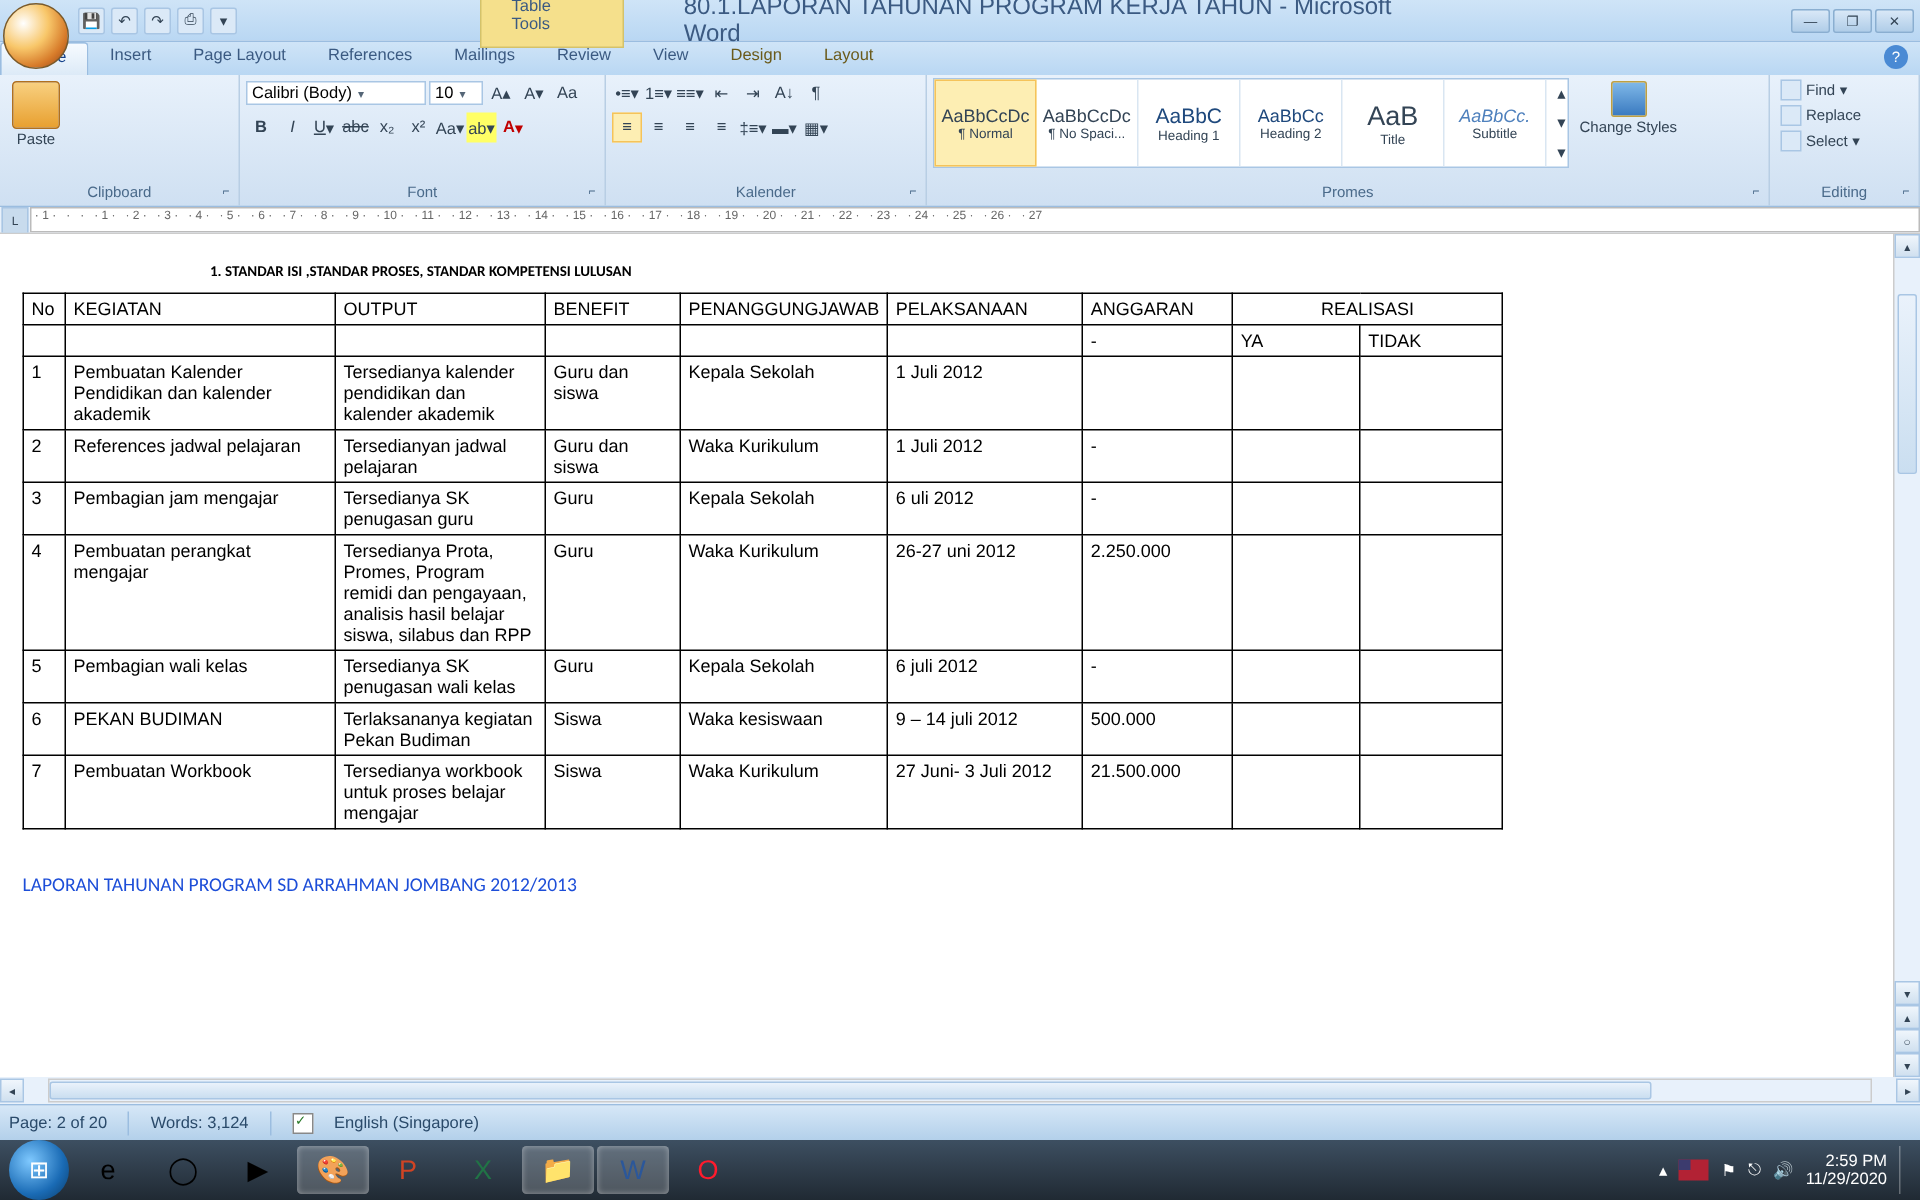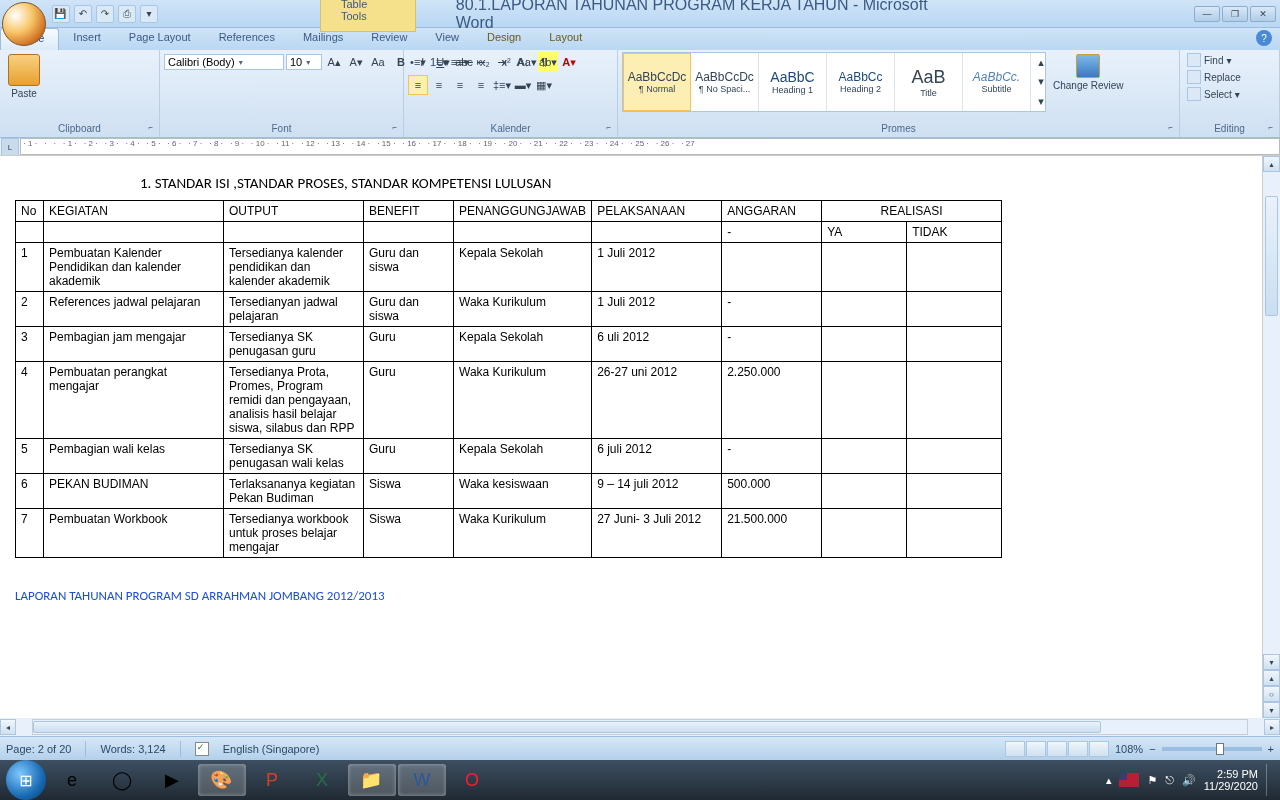--- a/index.html
+++ b/index.html
@@ -37,21 +37,21 @@
 .rb b{font-weight:bold}
 .styles-gallery{display:flex;gap:0;border:1px solid #a9c6e4;background:#fff;height:60px}
 .style-item{width:68px;border-right:1px solid #d9e6f2;display:flex;flex-direction:column;align-items:center;justify-content:center;font-size:9px;color:#345;padding:2px}
 .style-item.sel{border:1px solid #f5c35a;background:#fdeeb3}
 .style-prev{font-size:12px}
 .ruler-area{height:18px;background:#e8f1fb;border-bottom:1px solid #ccc;position:relative;font-size:8px;color:#666;display:flex;align-items:center;padding-left:20px;overflow:hidden}
 .ruler-corner{width:18px;height:18px;background:#c8dbed;border:1px solid #a9c6e4;position:absolute;left:1px;top:0;font-size:8px;display:flex;align-items:center;justify-content:center;color:#345}
 .ruler-ticks{position:relative;width:100%;height:100%;background:#fff;border:1px solid #bbb}
 .doc-area{position:absolute;top:156px;left:0;right:18px;bottom:42px;background:#fff;overflow:hidden}
 .page{padding:10px 10px 10px 10px}
-.heading{font-size:15px;font-weight:normal;font-family:Calibri,sans-serif;margin:8px 0 8px 130px}
+.heading{font-size:10px;font-weight:bold;font-family:Calibri,sans-serif;margin:8px 0 8px 130px}
 table.data{border-collapse:collapse;font-family:Calibri,sans-serif;font-size:12px;margin-left:5px}
 table.data td,table.data th{border:1px solid #000;padding:3px 5px;vertical-align:top;text-align:left;font-weight:normal}
 table.data th{font-weight:normal}
 .footer-text{font-family:Calibri,sans-serif;font-size:13px;color:#1d4ed8;margin:30px 0 0 5px}
 .vscroll{position:absolute;right:0;top:156px;bottom:42px;width:18px;background:#e8f1fb;border-left:1px solid #ccc}
 .vscroll-btn{height:16px;background:linear-gradient(#f0f6fc,#d0e0ef);border:1px solid #a9c6e4;font-size:8px;display:flex;align-items:center;justify-content:center;color:#345}
 .vscroll-thumb{position:absolute;top:40px;height:120px;left:2px;right:2px;background:linear-gradient(#eaf2fb,#cadef0);border:1px solid #a9c6e4;border-radius:2px}
 .hscroll{position:absolute;left:0;right:0;bottom:24px;height:18px;background:#e8f1fb;display:flex;align-items:center}
 .hscroll-track{flex:1;height:16px;background:#e8f1fb;position:relative;border:1px solid #ccc;margin:0 16px}
 .hscroll-thumb{position:absolute;left:0;width:88%;top:1px;bottom:1px;background:linear-gradient(#eaf2fb,#cadef0);border:1px solid #a9c6e4;border-radius:2px}
@@ -120,21 +120,21 @@
     <div class="group-body">
       <div class="big-btn">
         <div class="paste-icon"></div>
         <span>Paste</span>
       </div>
     </div>
     <div class="group-label">Clipboard</div>
   </div>
 
   <div class="group" style="width:244px">
-    <div class="group-body" style="gap:3px">
+    <div class="group-body" style="flex-direction:column;gap:3px">
       <div class="font-box">
         <div class="combo" style="width:120px">
             <span>Calibri (Body)</span>
           </div>
         <div class="combo" style="width:36px">
             <span>10</span>
           </div>
         <div class="rb">A▴</div>
         <div class="rb">A▾</div>
         <div class="rb">Aa</div>
@@ -212,21 +212,21 @@
             <span>Subtitle</span>
           </div>
         <div style="width:14px;display:flex;flex-direction:column">
             <div class="rb" style="height:20px">▴</div>
             <div class="rb" style="height:20px">▾</div>
             <div class="rb" style="height:20px">▾</div>
           </div>
       </div>
       <div class="big-btn">
         <div class="big-icon" style="background:linear-gradient(#7fb8e8,#3a7ac0)"></div>
-        <span>Change Review</span>
+        <span>Change Styles</span>
       </div>
     </div>
     <div class="group-label">Promes</div>
   </div>
 
   <div class="group" style="width:100px">
     <div class="group-body">
       <div class="stack">
         <div class="stack-row"><span class="mini-icon"></span><span>Find</span> ▾</div>
         <div class="stack-row">
@@ -378,35 +378,20 @@
   <div class="vscroll-btn" style="width:16px">▸</div>
 </div>
 
 <div class="statusbar">
   <span>Page: 2 of 20</span>
   <div class="sep"></div>
   <span>Words: 3,124</span>
   <div class="sep"></div>
   <span class="spell-icon"></span>
   <span>English (Singapore)</span>
-  <div class="zoom">
-    <div class="view-btns">
-      <div class="vb"></div>
-      <div class="vb"></div>
-      <div class="vb"></div>
-      <div class="vb"></div>
-      <div class="vb"></div>
-    </div>
-    <span>108%</span>
-    <span>−</span>
-    <div class="zoom-track">
-        <div class="zoom-thumb"></div>
-      </div>
-    <span>+</span>
-  </div>
 </div>
 
 <div class="win-taskbar">
   <div class="start-orb">⊞</div>
   <div class="tb-btn">e</div>
   <div class="tb-btn">◯</div>
   <div class="tb-btn">▶</div>
   <div class="tb-btn active">🎨</div>
   <div class="tb-btn" style="color:#d04424">P</div>
   <div class="tb-btn" style="color:#217346">X</div>

